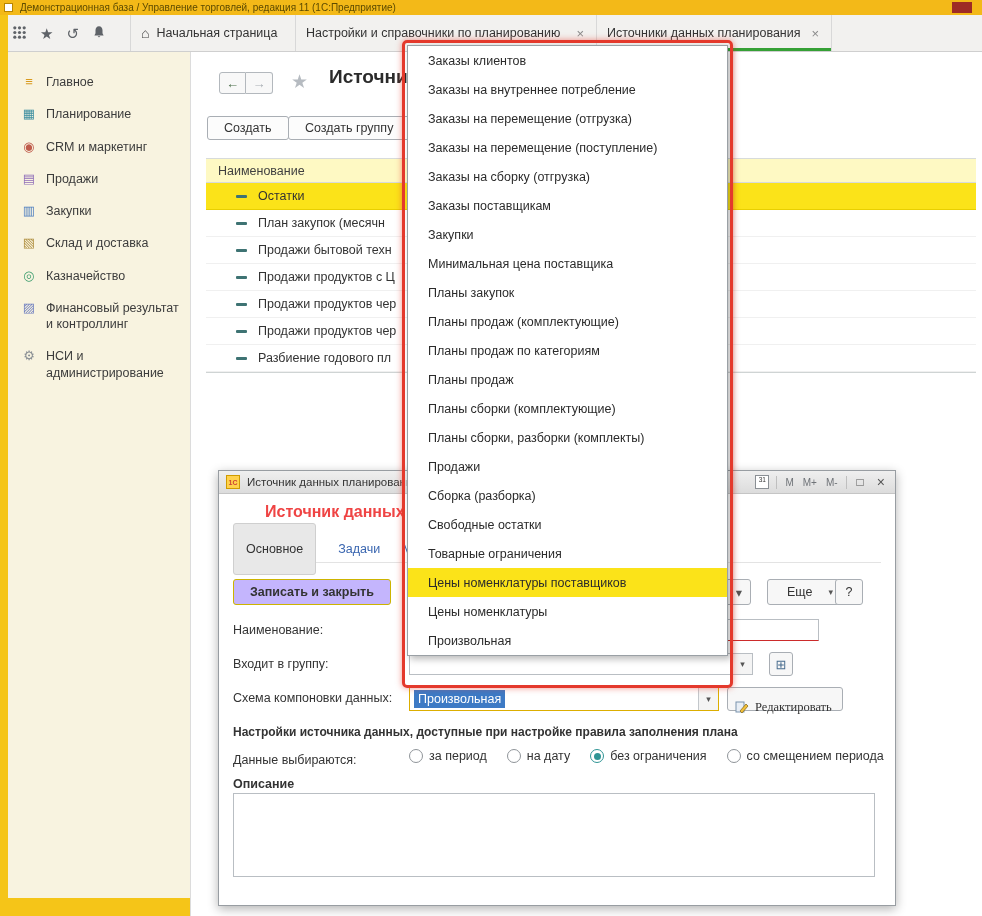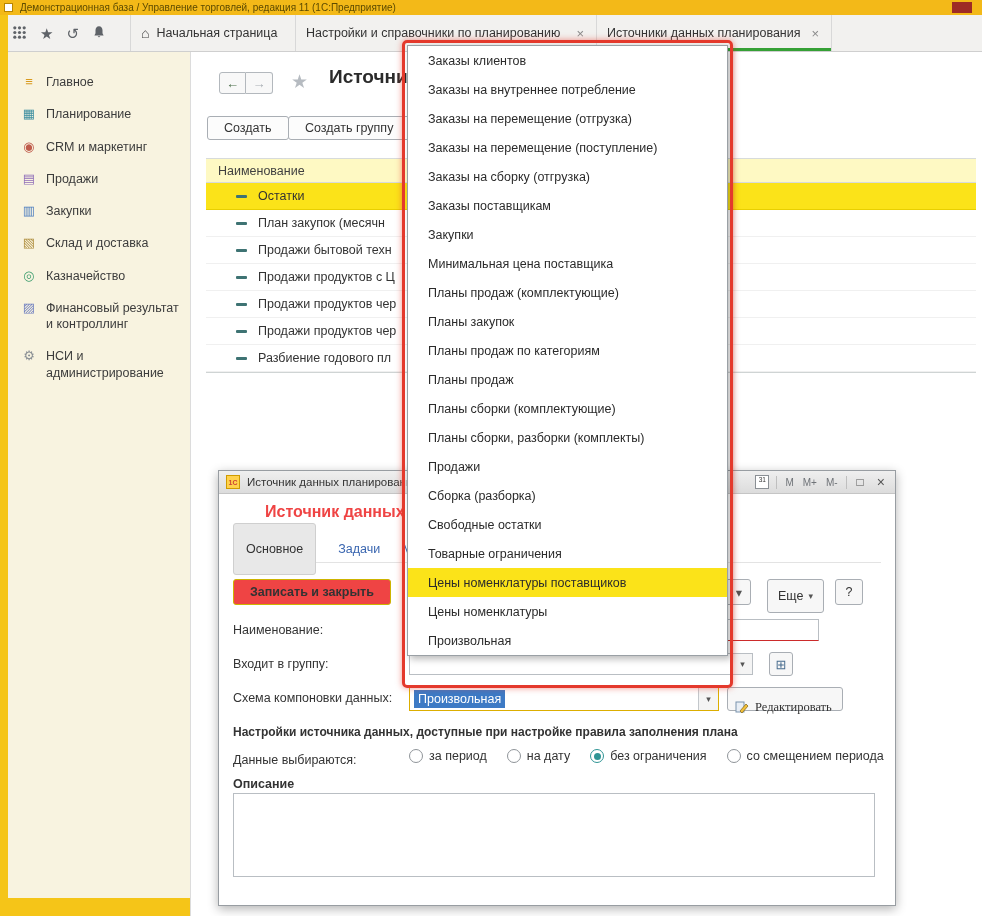--- a/index.html
+++ b/index.html
@@ -79,25 +79,25 @@
   .dlg-sep { width:1px; height:13px; background:#bfbfbf; }
   .winbtn { font-size:12px; color:#555; cursor:pointer; padding:0 3px; }
   .winbtn.close { font-size:14px; }
 
   .dlg-heading { position:absolute; left:14px; top:32px; font-size:16px; font-weight:bold; color:#ef4444; white-space:nowrap;margin-left:32px; }
   .dlg-tabs { position:absolute; left:14px; top:64px; right:14px; height:28px; display:flex; gap:22px;
     align-items:center; border-bottom:1px solid #e3e3e3; }
   .ftab { font-size:12.5px; color:#3a66b0; cursor:pointer; }
   .ftab.active { color:#333; background:#e8e8e8; border:1px solid #cfcfcf; border-radius:3px; padding:18px 12px; }
 
-  .save-btn { position:absolute; left:14px; top:108px; height:26px; background:#ef4444;
+  .save-btn { position:absolute; left:14px; top:108px; height:26px; background:#c4b5fd;
     border-color:#cdb400; font-weight:bold; }
   .hidden-split { position:absolute; left:440px; top:108px; width:92px; height:26px; justify-content:flex-end;
     padding:0 8px; color:#555; background:#f7f7f7; }
-  .more-btn { position:absolute; left:548px; top:108px; height:34px; padding:0 10px; gap:5px; background:#f7f7f7; }
+  .more-btn { position:absolute; left:548px; top:108px; height:26px; padding:0 19px; gap:16px; background:#f7f7f7; }
   .more-btn .arr { font-size:9px; color:#555; }
   .help-btn { position:absolute; left:616px; top:108px; width:28px; height:26px; justify-content:center; padding:0; background:#f7f7f7; }
 
   .f-label { position:absolute; left:14px; font-size:12.5px; color:#333; white-space:nowrap; }
   .inp { position:absolute; height:22px; border:1px solid #b9bec3; background:#fff; font-size:12.5px;
     padding:0 5px; font-family:"Liberation Sans", sans-serif; color:#222; }
   .inp.required { border-bottom:1px solid #cc2b2b; }
   .group-field { position:absolute; left:190px; top:182px; width:344px; height:22px; border:1px solid #b9bec3;
     background:#fff; display:flex; }
   .group-field .gf-text { flex:1; }
@@ -408,25 +408,25 @@
 
       <div class="dd-item">
         <span>Закупки</span>
       </div>
 
       <div class="dd-item">
         <span>Минимальная цена поставщика</span>
       </div>
 
       <div class="dd-item">
+        <span>Планы закупок</span>
+      </div>
+
+      <div class="dd-item">
         <span>Планы продаж (комплектующие)</span>
-      </div>
-
-      <div class="dd-item">
-        <span>Планы закупок</span>
       </div>
 
       <div class="dd-item">
         <span>Планы продаж по категориям</span>
       </div>
 
       <div class="dd-item">
         <span>Планы продаж</span>
       </div>
 

